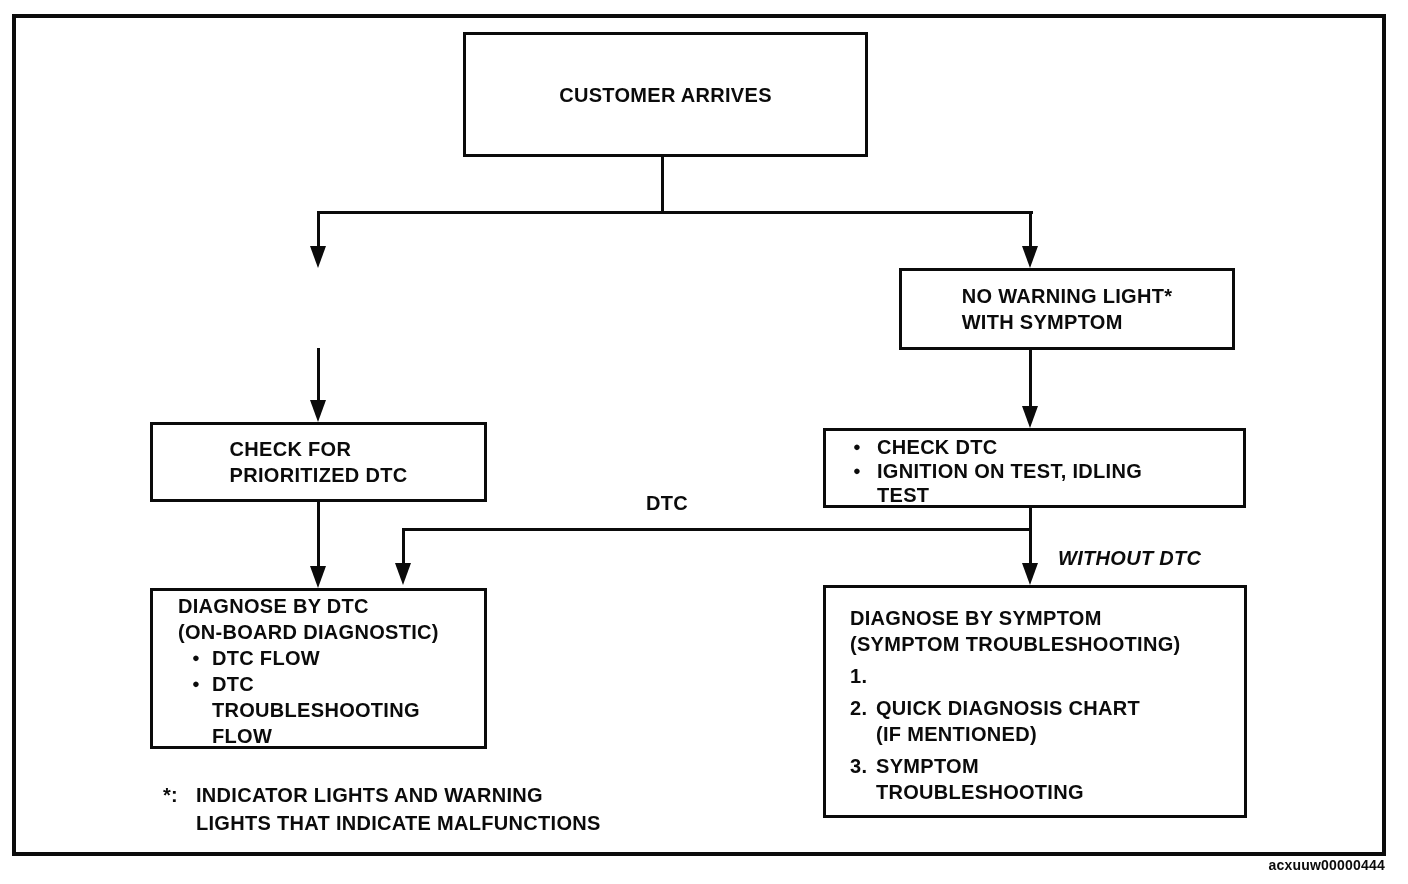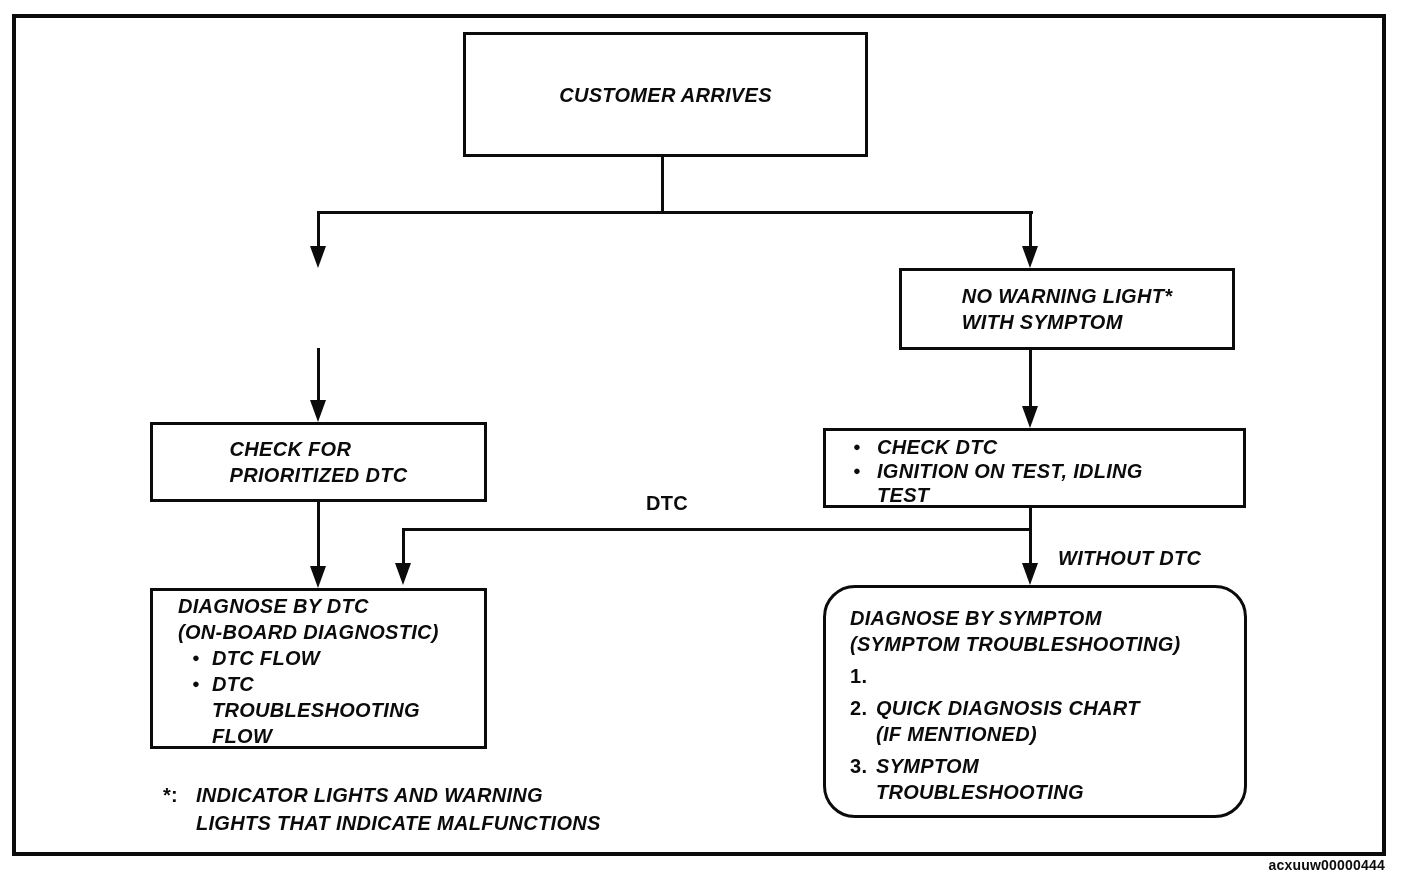--- a/index.html
+++ b/index.html
@@ -42,21 +42,20 @@
   .node.center-block {
     display: flex;
     align-items: center;
     justify-content: center;
   }
   .node.center-block .txt {
     text-align: left;
   }
   .txt, .bullet-text, .item-text, .footnote-text, .heading {
     white-space: pre-line;
-    font-style: italic;
   }
   .content {
     box-sizing: border-box;
     width: 100%;
     height: 100%;
   }
   .bullet-row {
     display: flex;
     align-items: flex-start;
   }
@@ -107,21 +106,21 @@
     font-size: 14px;
     letter-spacing: 0.2px;
   }
   
   .n-customer   { left: 463px; top: 32px;  width: 405px; height: 125px; }
   .n-warning    { left: 150px; top: 268px; width: 337px; height: 83px;  }
   .n-nowarning  { left: 863px; top: 268px; width: 336px; height: 82px; margin-left: 36px;  }
   .n-checkprio  { left: 150px; top: 422px; width: 337px; height: 80px;  }
   .n-checkdtc   { left: 823px; top: 428px; width: 423px; height: 80px;  }
   .n-diagdtc    { left: 150px; top: 588px; width: 337px; height: 161px; }
-  .n-diagsym    { left: 823px; top: 585px; width: 424px; height: 233px; border-radius: 32px; }
+  .n-diagsym    { left: 823px; top: 585px; width: 424px; height: 233px; }
 
   .n-checkdtc .content { padding: 4px 8px 0 27px; line-height: 24px; }
   .n-diagdtc  .content { padding: 2px 4px 4px 25px; }
   .n-diagdtc  .bullet-row { margin-left: 14px; }
   .n-diagdtc  .bullet-dot { flex: 0 0 20px; }
   .n-diagsym  .content { padding: 17px 4px 0 24px; }
   .n-diagsym  .num-row { margin-top: 6px; }
 </style>
 </head>
 <body>

